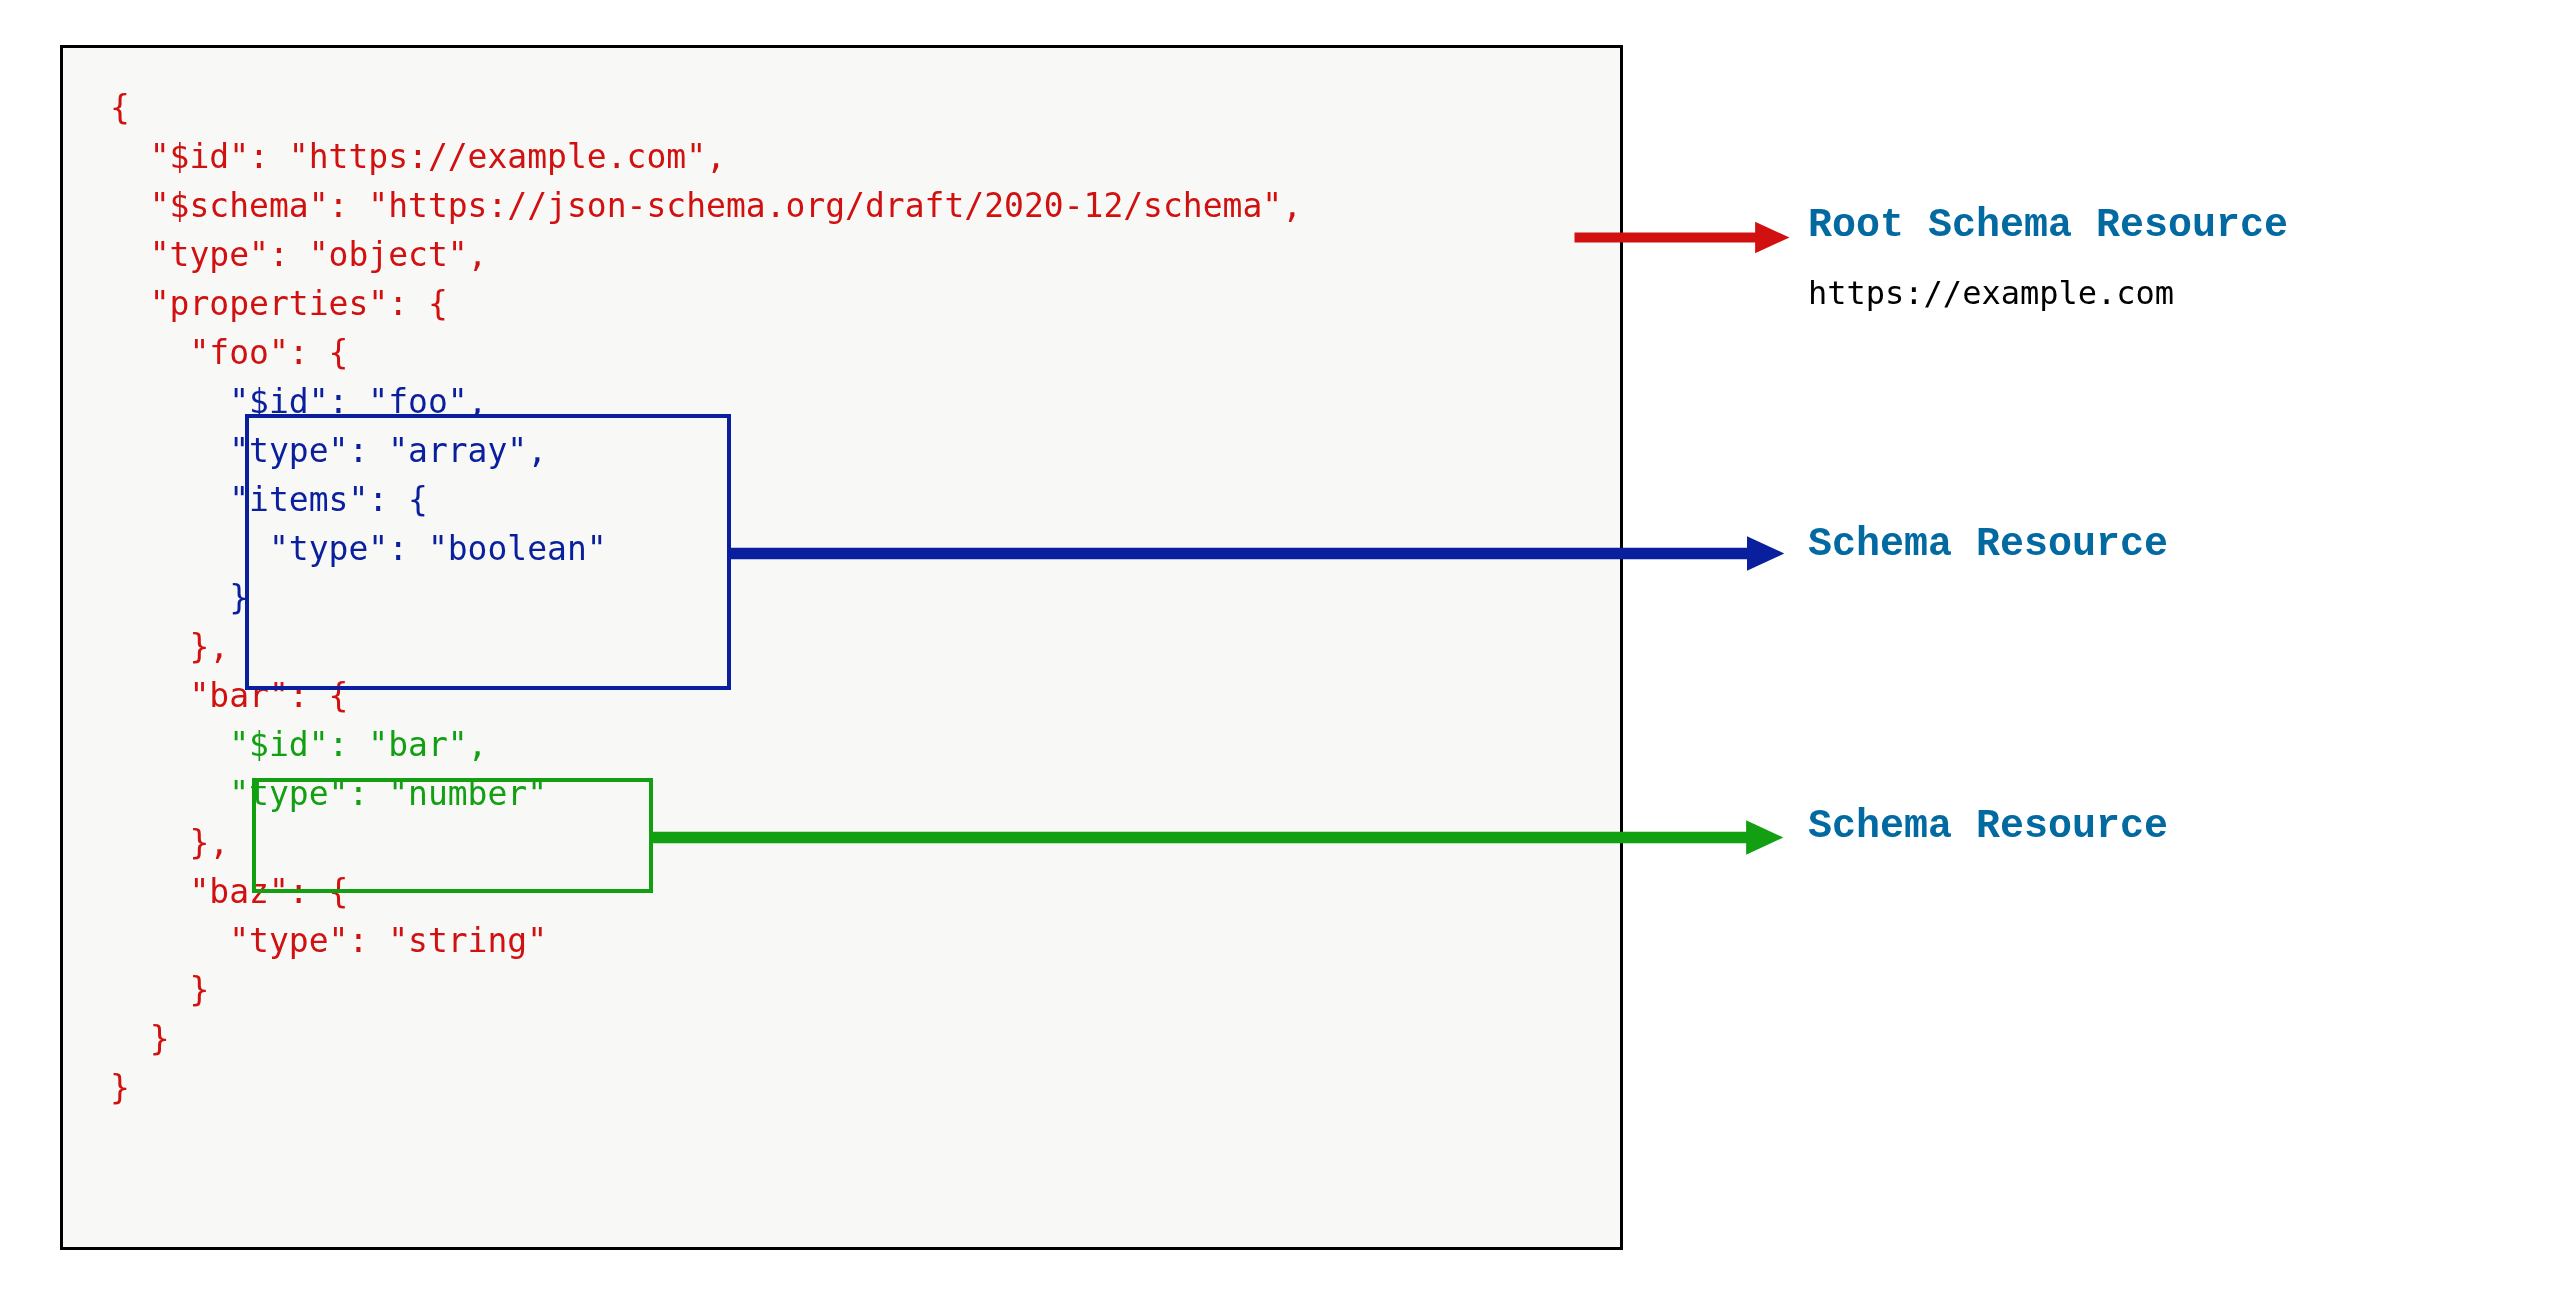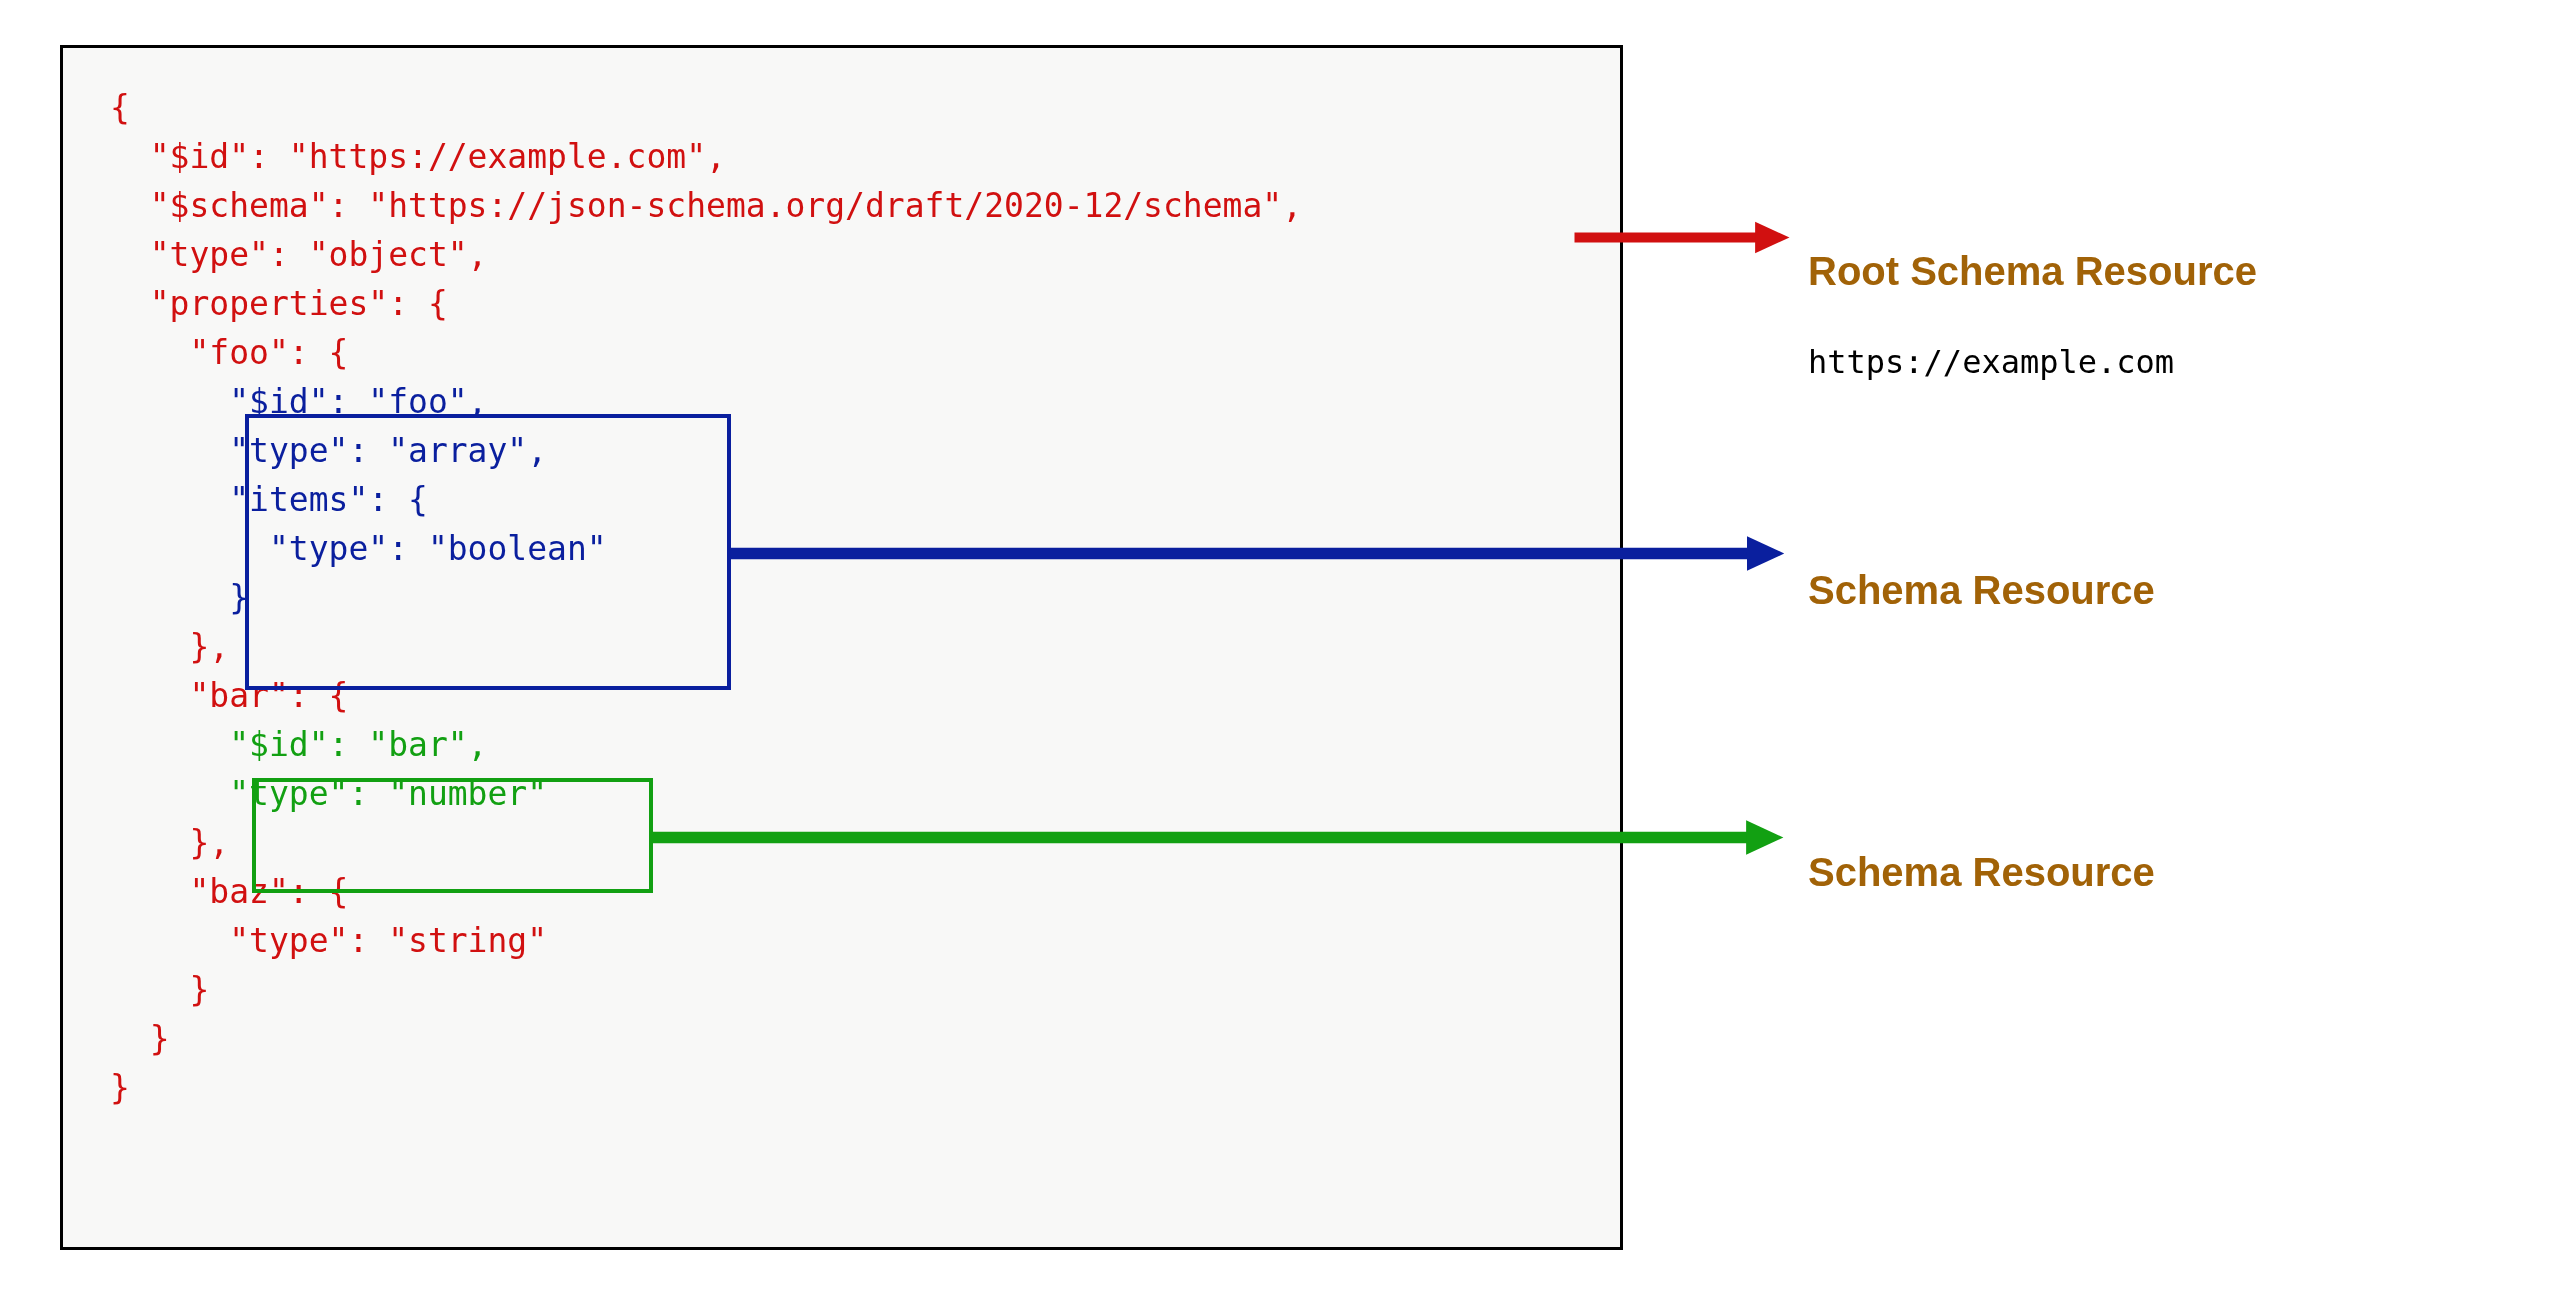--- a/index.html
+++ b/index.html
@@ -79,30 +79,29 @@
   #foo-arrow   { left: 729px; top: 532px;  width: 1057px; height: 43px; }
   #bar-arrow   { left: 648px;  top: 816px; width: 1137px; height: 43px; }
 
   
   .label-group { position: absolute; }
   #root-label { left: 1808px; top: 203px; }
   #foo-label  { left: 1808px; top: 522px; }
   #bar-label  { left: 1808px; top: 804px; }
 
   .label-title {
-    font-family: Liberation Sans, sans-serif;
+    font-family: Liberation Mono, monospace;
     font-weight: bold;
     font-size: 40px;
     line-height: 46px;
-    color: #a16207;
+    color: #0369a1;
     white-space: nowrap;
-    margin-top: 45px;
   }
   .label-uri {
-    margin-top: 49px;
+    margin-top: 25px;
     font-family: "DejaVu Sans Mono", monospace;
     font-size: 32px;
     line-height: 39px;
     color: #000000;
     white-space: nowrap;
   }
 </style>
 </head>
 <body>
 

